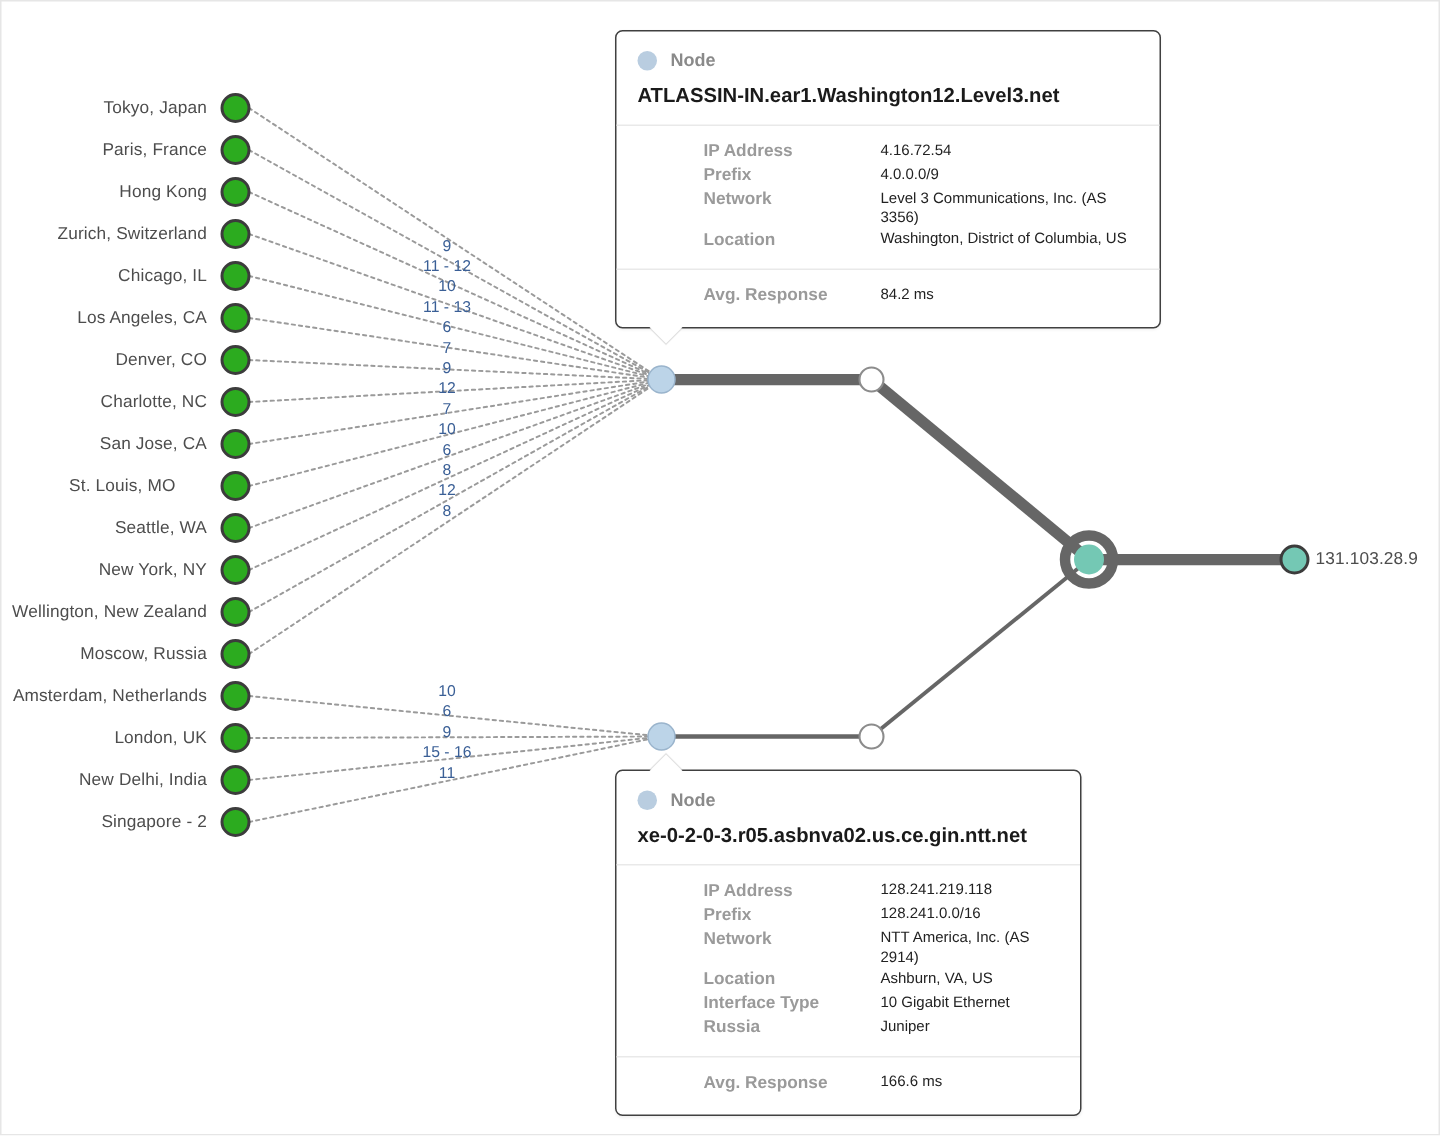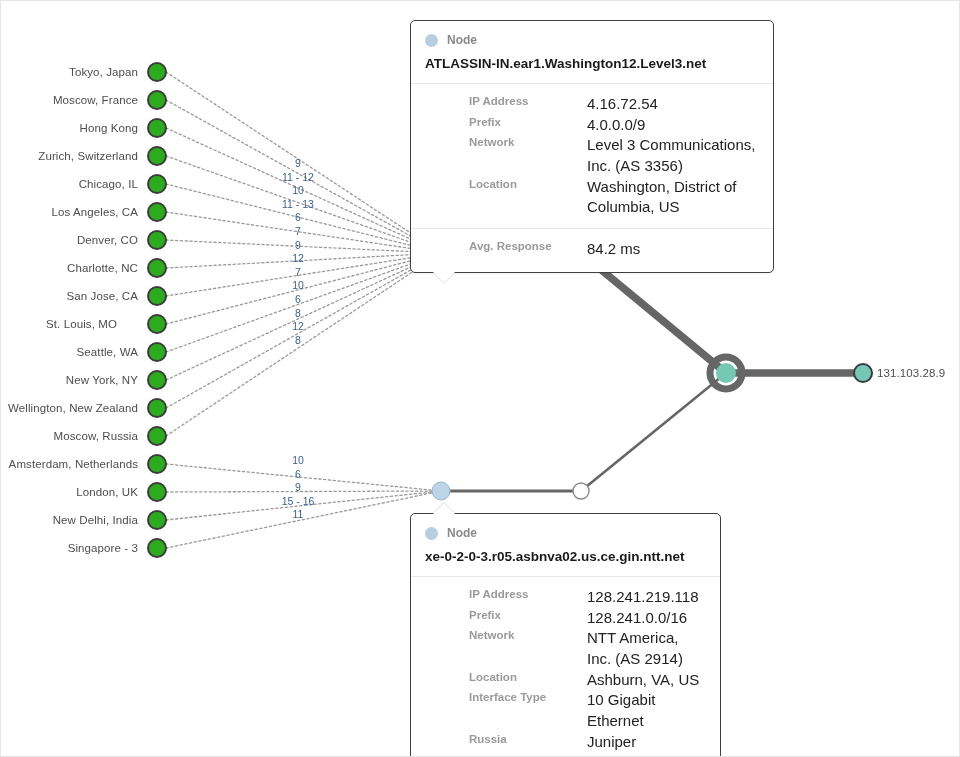--- a/index.html
+++ b/index.html
@@ -99,21 +99,21 @@
     padding-left: 44px;
   }
   .tt-key {
     font-size: 11.5px;
     font-weight: bold;
     color: #9a9a9a;
     width: 118px;
     flex: none;
   }
   .tt-val {
-    font-size: 15px;
+    font-size: 10px;
     color: #222222;
   }
   .tt-arrow, .tt-arrow-up {
     position: absolute;
     width: 0;
     height: 0;
   }
   .tt-arrow {
     border-left: 11px solid transparent;
     border-right: 11px solid transparent;
@@ -197,37 +197,37 @@
       <circle cx="440" cy="252" r="9" fill="#bcd4e8" stroke="#9ab4cc" stroke-width="1"></circle>
       <circle cx="440" cy="490" r="9" fill="#bcd4e8" stroke="#9ab4cc" stroke-width="1"></circle>
       <circle cx="580" cy="252" r="8" fill="#ffffff" stroke="#8c8c8c" stroke-width="1.4"></circle>
       <circle cx="580" cy="490" r="8" fill="#ffffff" stroke="#8c8c8c" stroke-width="1.4"></circle>
       <circle cx="725" cy="372" r="10" fill="#74c8b4"></circle>
       <circle cx="862" cy="372" r="9" fill="#74c8b4" stroke="#3c3c3c" stroke-width="2"></circle>
     </svg>
 
   <div id="src-labels">
       <div class="src-label" style="top: 71px; right: 821px;">Tokyo, Japan</div>
-      <div class="src-label" style="top: 99px; right: 821px;">Moscow, France</div>
+      <div class="src-label" style="top: 99px; right: 821px;">Paris, France</div>
       <div class="src-label" style="top: 127px; right: 821px;">Hong Kong</div>
       <div class="src-label" style="top: 155px; right: 821px;">Zurich, Switzerland</div>
       <div class="src-label" style="top: 183px; right: 821px;">Chicago, IL</div>
       <div class="src-label" style="top: 211px; right: 821px;">Los Angeles, CA</div>
       <div class="src-label" style="top: 239px; right: 821px;">Denver, CO</div>
       <div class="src-label" style="top: 267px; right: 821px;">Charlotte, NC</div>
       <div class="src-label" style="top: 295px; right: 821px;">San Jose, CA</div>
       <div class="src-label" style="top: 323px; right: 842px;">St. Louis, MO</div>
       <div class="src-label" style="top: 351px; right: 821px;">Seattle, WA</div>
       <div class="src-label" style="top: 379px; right: 821px; padding-left: 15px;">New York, NY</div>
       <div class="src-label" style="top: 407px; right: 821px;">Wellington, New Zealand</div>
       <div class="src-label" style="top: 435px; right: 821px;">Moscow, Russia</div>
       <div class="src-label" style="top: 463px; right: 821px;">Amsterdam, Netherlands</div>
       <div class="src-label" style="top: 491px; right: 821px;">London, UK</div>
       <div class="src-label" style="top: 519px; right: 821px;">New Delhi, India</div>
-      <div class="src-label" style="top: 547px; right: 821px;">Singapore - 3</div>
+      <div class="src-label" style="top: 547px; right: 821px;">Singapore - 2</div>
     </div>
 
   <div class="dest-label" style="left:876px; top:372px;">131.103.28.9</div>
 
   <div class="tooltip-card" id="tooltip-1" style="left:409px; top:19px; width:364px;">
     <div class="tt-head">
       <div class="tt-node-row">
         <span class="tt-dot"></span>
         <span class="tt-node-label">Node</span>
       </div>

